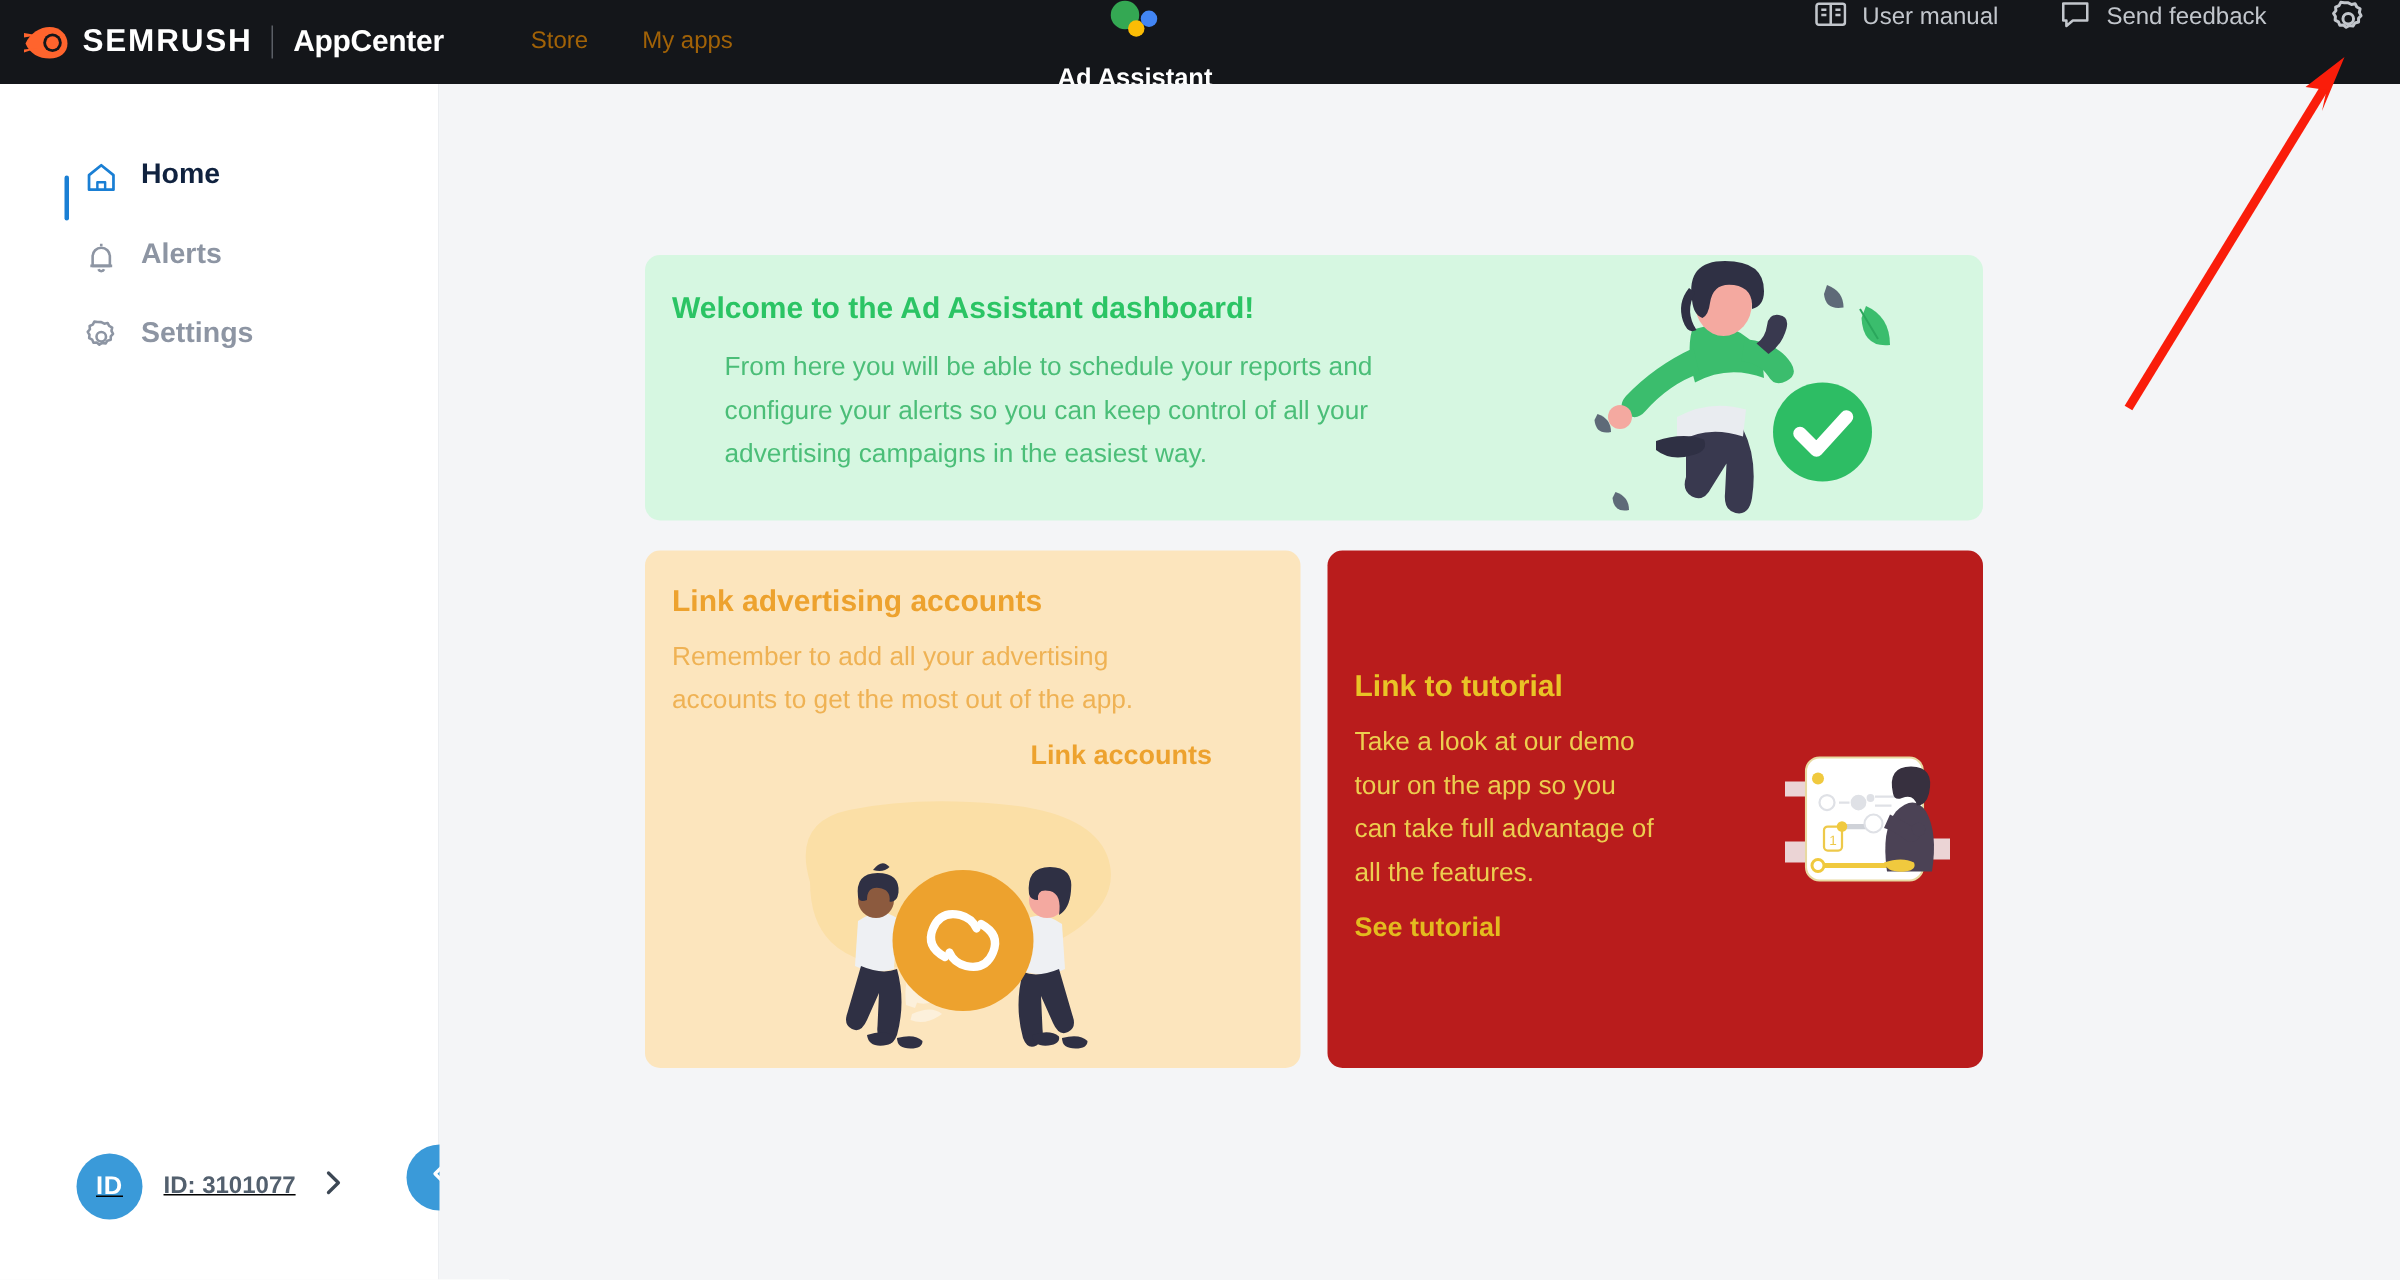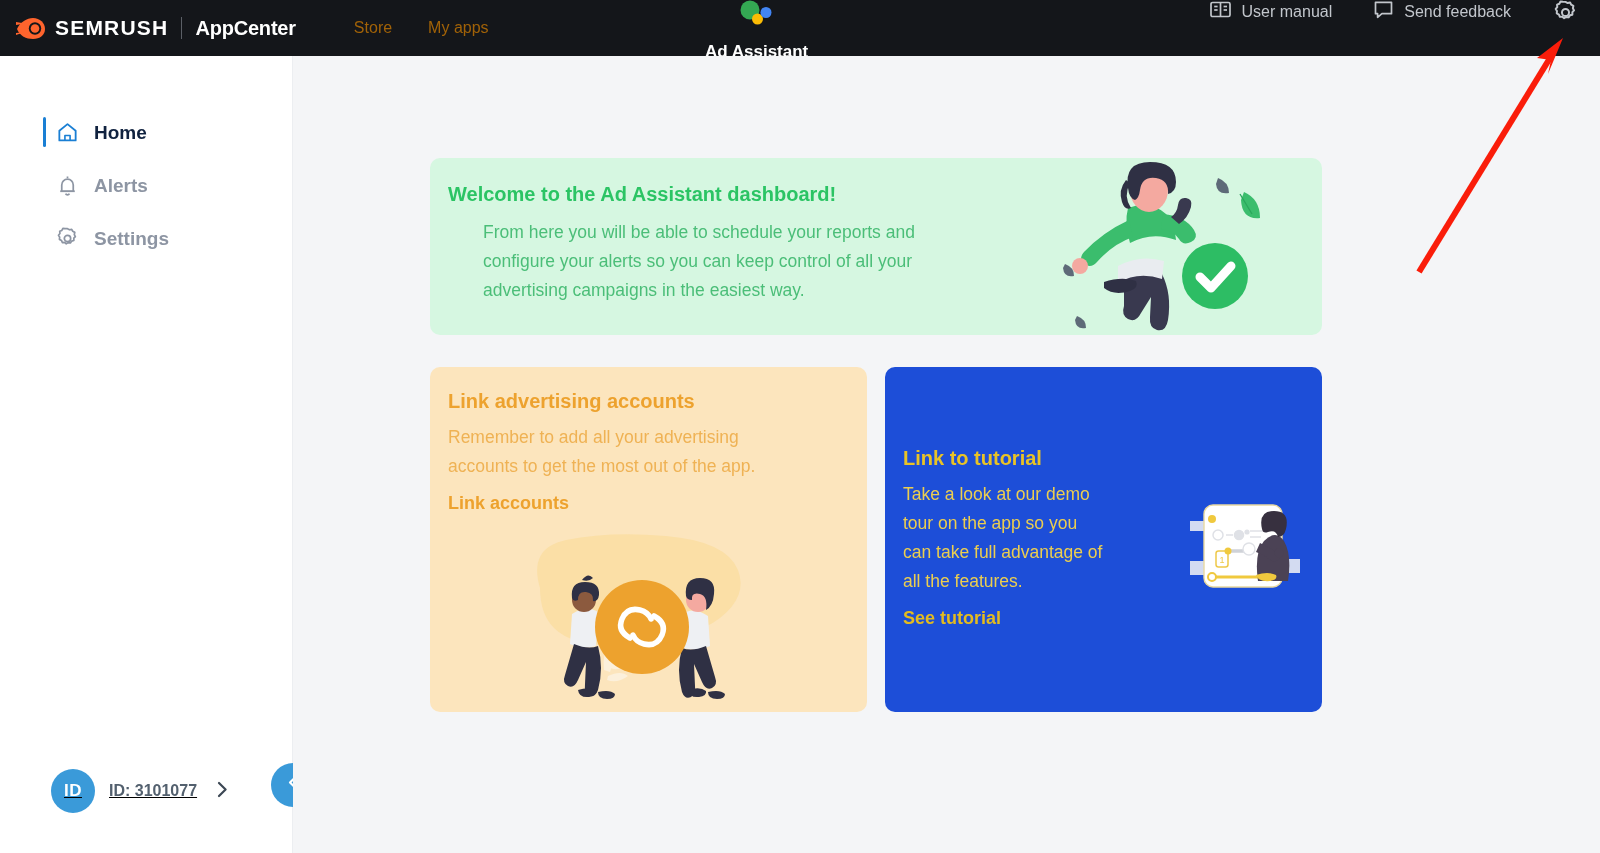--- a/index.html
+++ b/index.html
@@ -46,21 +46,21 @@
   }
   .gear-btn { margin-right: 22px; display:flex; align-items:center; }
 
   
   .sidebar {
     position: absolute; left: 0; top: 56px; width: 293px; height: 797px;
     background: #ffffff; border-right: 1px solid #eceef1;
   }
   .nav { margin-top: 50px; }
   .nav-item {
-    position: relative; display: flex; align-items: center;
+    position: relative; display: flex; align-items: flex-start;
     height: 53px; padding-left: 55px; cursor: pointer;
   }
   .nav-item .act-bar {
     position: absolute; left: 43px; top: 11px;
     width: 3px; height: 30px; background: #1a7fd4; border-radius: 2px;
   }
   .nav-ico { width: 24px; height: 24px; margin-right: 15px; display:flex; align-items:center; justify-content:center; }
   .nav-label { font-size: 19px; font-weight: 700; color: #8d95a3; }
   .nav-item.active .nav-label { color: #10223f; }
 
@@ -89,40 +89,40 @@
     overflow: hidden;
   }
   .page-title {
     position: absolute; left: 137px; top: 52px;
     font-size: 28px; font-weight: 700; color: #12161e; letter-spacing: -0.3px;
   }
   .card {
     position: absolute; border-radius: 10px; overflow: hidden;
   }
   .card-green {
-    left: 137px; top: 102px; width: 892px; height: 177px; background: #d6f7e1;
+    left: 137px; top: 114px; width: 892px; height: 177px; background: #d6f7e1;
   }
   .card-orange {
     left: 137px; top: 311px; width: 437px; height: 345px; background: #fce5bd; padding-left: 12px;
   }
   .card-yellow {
-    left: 592px; top: 311px; width: 437px; height: 345px; background: #1d4ed8;
+    left: 592px; top: 311px; width: 437px; height: 345px; background: #b91c1c;
   }
   .c-head { font-size: 20px; font-weight: 700; }
   .c-body { font-size: 17.5px; line-height: 29px; }
   .c-link { font-size: 18px; font-weight: 700; cursor: pointer; }
 
   .green-txt { position: absolute; left: 18px; top: 25px; width: 520px; }
   .green-head { color: #2bc464; margin-bottom: 12px; }
   .green-body { color: #4bbe78; margin-left: 35px; }
 
   .orange-txt { position: absolute; left: 18px; top: 23px; width: 360px; }
   .orange-head { color: #eda22e; margin-bottom: 10px; }
   .orange-body { color: #efb254; }
-  .orange-link { color: #eda22e; margin-top: 12px; }
+  .orange-link { color: #eda22e; margin-top: 12px; text-align: right; }
 
   .yellow-txt { position: absolute; left: 18px; top: 80px; width: 200px; }
   .yellow-head { color: #e9c326; margin-bottom: 10px; }
   .yellow-body { color: #ecce4f; }
   .yellow-link { color: #e3bb1f; margin-top: 12px; }
 
   .illus { position: absolute; }
   .illus-green { right: 60px; top: 2px; width: 230px; height: 175px; }
   .illus-orange { left: 96px; top: 155px; width: 240px; height: 185px; }
   .illus-yellow { right: 22px; top: 132px; width: 110px; height: 100px; }

